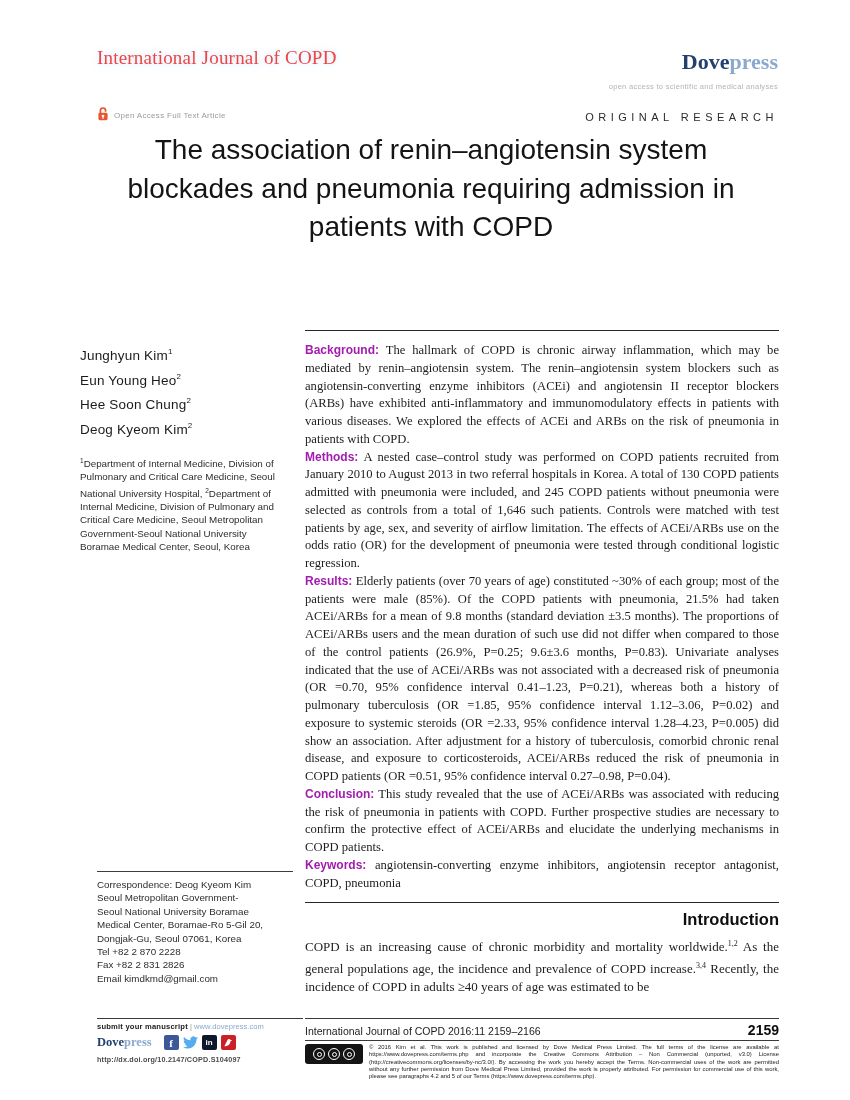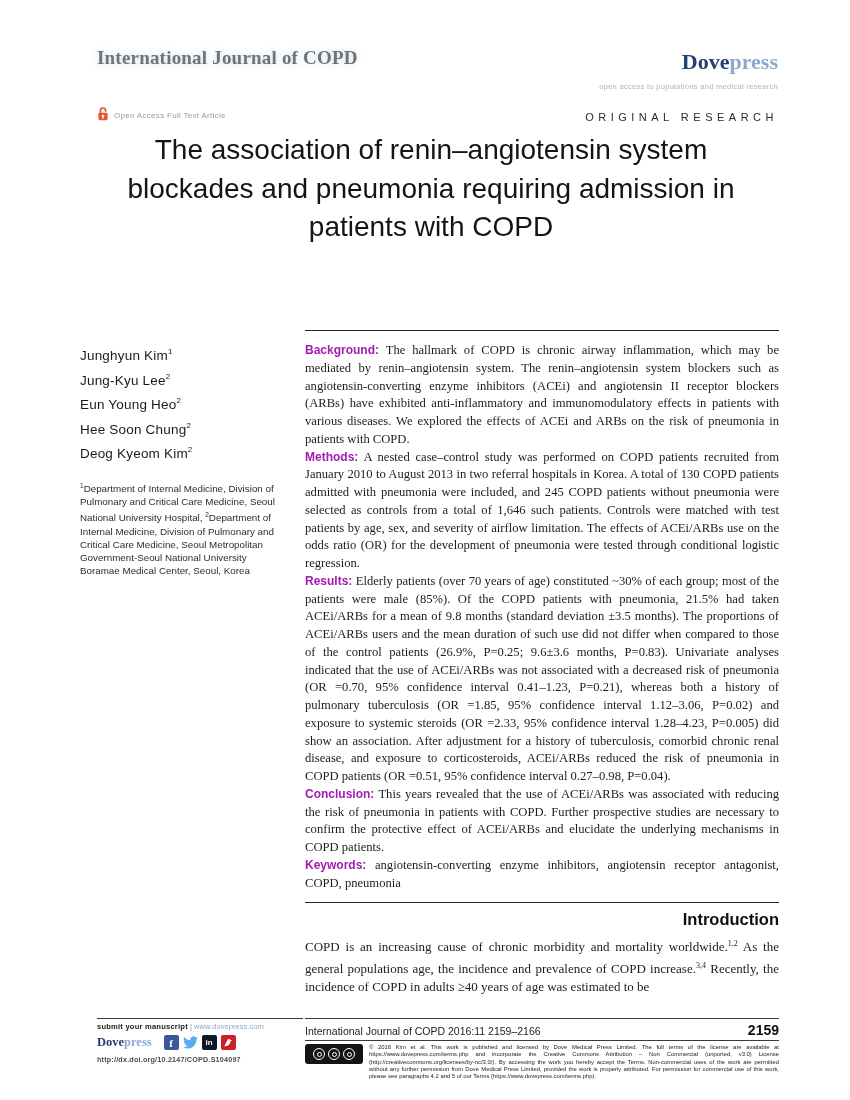--- a/index.html
+++ b/index.html
@@ -5,22 +5,22 @@
   * { box-sizing: border-box; }
   html,body { margin:0; padding:0; background:#e8e8e8; }
   .page {
     position:relative; width:850px; height:1100px; margin:0 auto;
     background:#ffffff; overflow:hidden;
     font-family:"Liberation Sans", sans-serif; color:#1d1d1d;
   }
   
   .journal-name {
     position:absolute; left:97px; top:47px;
-    font-family:"Liberation Serif", serif; font-size:19px; font-weight:bold;
-    color:#737373; letter-spacing:.2px;
+    font-family:"Liberation Serif", serif; font-size:19px; font-weight:normal;
+    color:#ef4444; letter-spacing:.2px;
     text-shadow:0 0 6px rgba(150,200,240,.55);
   }
   .dove-logo { position:absolute; right:72px; top:49px; font-family:"Liberation Serif", serif; font-size:22px; }
   .dove-logo .dove  { color:#23406e; font-weight:bold; }
   .dove-logo .press { color:#8aa9cc; font-weight:bold; }
   .tagline { position:absolute; right:72px; top:82px; font-size:7.5px; color:#b3b3b8; letter-spacing:.3px; }
   .oa-icon { position:absolute; left:97px; top:106px; width:12px; height:16px; }
   .oa-text { position:absolute; left:114px; top:111px; font-size:8px; color:#9a9a9a; letter-spacing:.3px; }
   .article-type { position:absolute; right:72px; top:111px; font-size:11px; letter-spacing:4.5px; color:#2b2b2b; }
   .title {
@@ -74,54 +74,64 @@
   .cc-circle::after { content:""; position:absolute; left:3px; top:3px; width:3px; height:3px; border:1px solid #fff; border-radius:50%; }
   .license-text { margin:0; font-size:5.9px; line-height:7.3px; color:#222; text-align:justify; }
 </style>
 </head>
 <body>
 
 <div class="page">
 
   <div class="journal-name">International Journal of COPD</div>
   <div class="dove-logo"><span class="dove">Dove</span><span class="press">press</span></div>
-  <div class="tagline">open access to populations and medical research</div>
+  <div class="tagline">open access to scientific and medical analyses</div>
 
   <span class="oa-icon">
     <svg width="12" height="16" viewBox="0 0 20 28">
       <path d="M4 13 V8 a6 6 0 0 1 12 0 v2 h-3 V8 a3 3 0 0 0 -6 0 v5 z" fill="#e8542e"></path>
       <rect x="2" y="12" width="16" height="13" rx="2.5" fill="#e8542e"></rect>
       <circle cx="10" cy="17.5" r="2.4" fill="#fff"></circle>
       <rect x="9" y="18.5" width="2" height="4" fill="#fff"></rect>
     </svg>
   </span>
   <span class="oa-text">Open Access Full Text Article</span>
   <span class="article-type">ORIGINAL RESEARCH</span>
 
   <h1 class="title">The association of renin–angiotensin system blockades and pneumonia requiring admission in patients with COPD</h1>
 
   <div class="left-col">
     <div class="authors">
       <div class="author"><span>Junghyun Kim</span><sup>1</sup></div>
-      <div class="author"><span>Jung-Kyu Lee</span><sup>2</sup></div>
       <div class="author"><span>Eun Young Heo</span><sup>2</sup></div>
       <div class="author"><span>Hee Soon Chung</span><sup>2</sup></div>
       <div class="author"><span>Deog Kyeom Kim</span><sup>2</sup></div>
     </div>
     <p class="affiliations"><sup>1</sup><span>Department of Internal Medicine, Division of Pulmonary and Critical Care Medicine, Seoul National University Hospital, </span><sup>2</sup><span>Department of Internal Medicine, Division of Pulmonary and Critical Care Medicine, Seoul Metropolitan Government-Seoul National University Boramae Medical Center, Seoul, Korea</span></p>
   </div>
 
+  <div class="correspondence">
+    <div class="corr-rule"></div>
+    <p>Correspondence: Deog Kyeom Kim
+Seoul Metropolitan Government-
+Seoul National University Boramae
+Medical Center, Boramae-Ro 5-Gil 20,
+Dongjak-Gu, Seoul 07061, Korea
+Tel +82 2 870 2228
+Fax +82 2 831 2826
+Email kimdkmd@gmail.com</p>
+  </div>
 
   <div class="right-col">
     <div class="rule top"></div>
 
     <p class="abs"><b class="abs-label">Background:</b><span> The hallmark of COPD is chronic airway inflammation, which may be mediated by renin–angiotensin system. The renin–angiotensin system blockers such as angiotensin-converting enzyme inhibitors (ACEi) and angiotensin II receptor blockers (ARBs) have exhibited anti-inflammatory and immunomodulatory effects in patients with various diseases. We explored the effects of ACEi and ARBs on the risk of pneumonia in patients with COPD.</span></p>
     <p class="abs"><b class="abs-label">Methods:</b><span> A nested case–control study was performed on COPD patients recruited from January 2010 to August 2013 in two referral hospitals in Korea. A total of 130 COPD patients admitted with pneumonia were included, and 245 COPD patients without pneumonia were selected as controls from a total of 1,646 such patients. Controls were matched with test patients by age, sex, and severity of airflow limitation. The effects of ACEi/ARBs use on the odds ratio (OR) for the development of pneumonia were tested through conditional logistic regression.</span></p>
     <p class="abs"><b class="abs-label">Results:</b><span> Elderly patients (over 70 years of age) constituted ~30% of each group; most of the patients were male (85%). Of the COPD patients with pneumonia, 21.5% had taken ACEi/ARBs for a mean of 9.8 months (standard deviation ±3.5 months). The proportions of ACEi/ARBs users and the mean duration of such use did not differ when compared to those of the control patients (26.9%, P=0.25; 9.6±3.6 months, P=0.83). Univariate analyses indicated that the use of ACEi/ARBs was not associated with a decreased risk of pneumonia (OR =0.70, 95% confidence interval 0.41–1.23, P=0.21), whereas both a history of pulmonary tuberculosis (OR =1.85, 95% confidence interval 1.12–3.06, P=0.02) and exposure to systemic steroids (OR =2.33, 95% confidence interval 1.28–4.23, P=0.005) did show an association. After adjustment for a history of tuberculosis, comorbid chronic renal disease, and exposure to corticosteroids, ACEi/ARBs reduced the risk of pneumonia in COPD patients (OR =0.51, 95% confidence interval 0.27–0.98, P=0.04).</span></p>
-    <p class="abs"><b class="abs-label">Conclusion:</b><span> This years revealed that the use of ACEi/ARBs was associated with reducing the risk of pneumonia in patients with COPD. Further prospective studies are necessary to confirm the protective effect of ACEi/ARBs and elucidate the underlying mechanisms in COPD patients.</span></p>
+    <p class="abs"><b class="abs-label">Conclusion:</b><span> This study revealed that the use of ACEi/ARBs was associated with reducing the risk of pneumonia in patients with COPD. Further prospective studies are necessary to confirm the protective effect of ACEi/ARBs and elucidate the underlying mechanisms in COPD patients.</span></p>
     <p class="abs"><b class="abs-label">Keywords:</b><span> angiotensin-converting enzyme inhibitors, angiotensin receptor antagonist, COPD, pneumonia</span></p>
 
     <div class="rule intro-rule"></div>
     <h2 class="intro-heading">Introduction</h2>
     <p class="intro-p"><span>COPD is an increasing cause of chronic morbidity and mortality worldwide.</span><sup>1,2</sup><span> As the general populations age, the incidence and prevalence of COPD increase.</span><sup>3,4</sup><span> Recently, the incidence of COPD in adults ≥40 years of age was estimated to be</span></p>
   </div>
 
   <div class="footer-left">
     <div class="fl-rule"></div>
     <div class="submit-line"><b>submit your manuscript</b><span class="sep"> | </span><span class="submit-url">www.dovepress.com</span></div>

